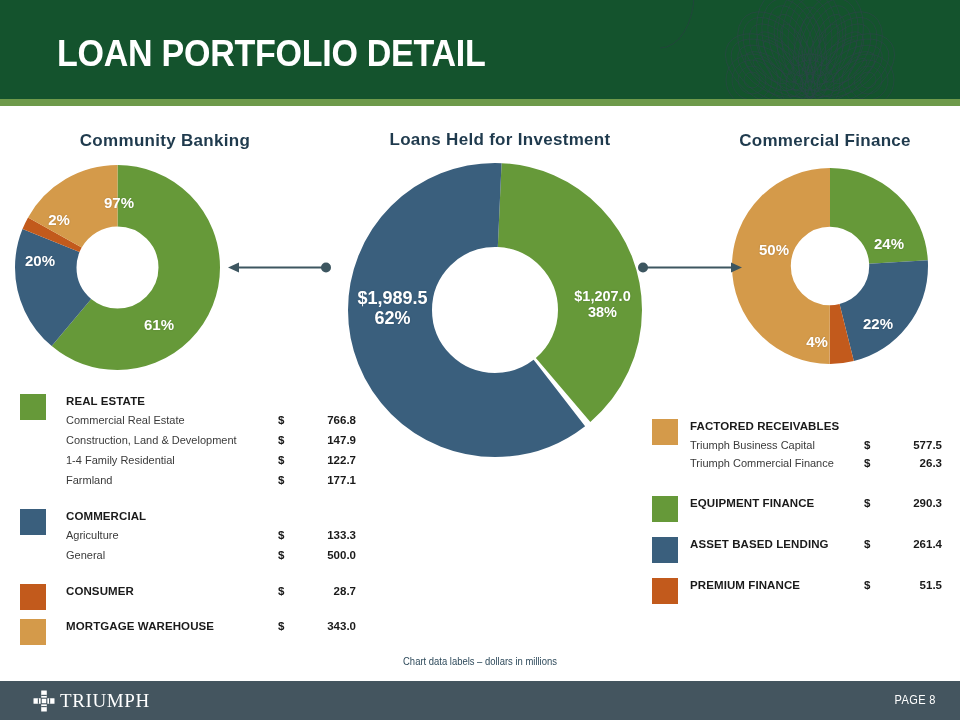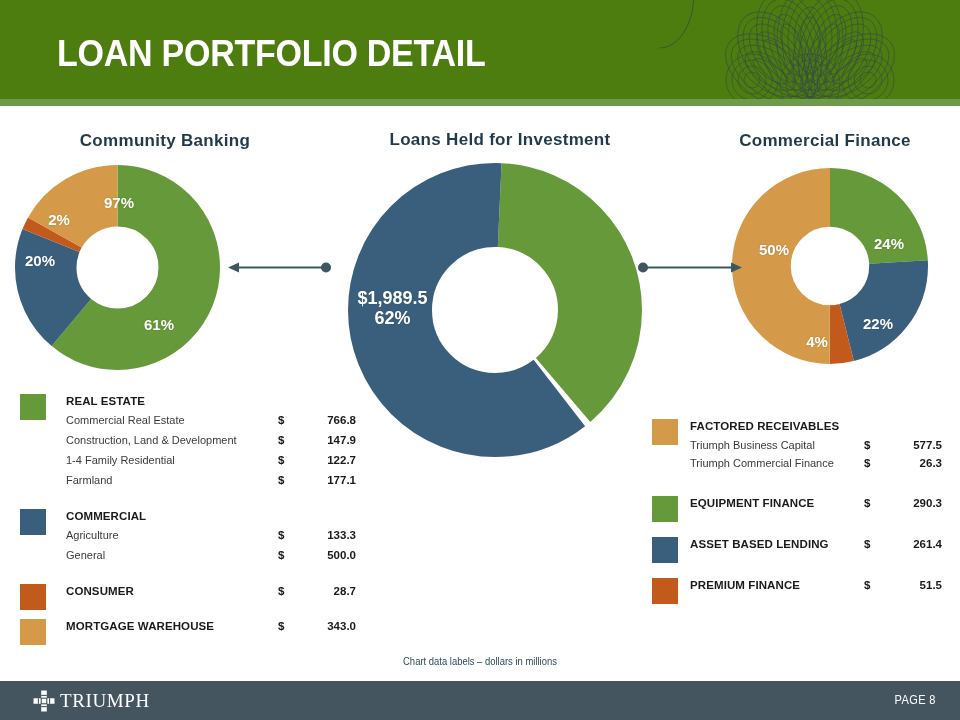--- a/index.html
+++ b/index.html
@@ -5,21 +5,21 @@
   html,body{margin:0;padding:0;}
   body{
     width:960px;height:720px;overflow:hidden;
     font-family:"Liberation Sans", sans-serif;
     background:#ffffff;
     position:relative;
   }
   
   .header{
     position:absolute;left:0;top:0;width:960px;height:99px;
-    background:#4d7c0f;overflow:hidden;
+    background:#14532d;overflow:hidden;
   }
   .header-deco{
     position:absolute;right:0px;top:-6px;width:300px;height:110px;
     opacity:.85;pointer-events:none;
   }
   .header-title{
     position:absolute;left:57px;top:33px;
     font-size:37px;font-weight:bold;color:#FFFFFF;
     letter-spacing:-0.3px;
     font-family:"Liberation Sans", sans-serif;
@@ -207,20 +207,24 @@
   <svg width="300" height="300" viewBox="0 0 100 100">
     <g transform="rotate(-90 50 50)">
 
       <circle cx="50" cy="50" r="35" fill="none" stroke="#669939" stroke-width="28" stroke-dasharray="83.56 136.35" stroke-dashoffset="-1.6"></circle>
       <circle cx="50" cy="50" r="35" fill="none" stroke="#3A5F7D" stroke-width="28" stroke-dasharray="134.75 85.16" stroke-dashoffset="-86.76"></circle>
     </g>
   </svg>
   <div class="dlabel" style="left:-5px;top:128px;width:105px;font-size:18px;">
     <span>$1,989.5</span><br>
     <span>62%</span>
+  </div>
+  <div class="dlabel" style="left:205px;top:128px;width:105px;font-size:14.5px;">
+    <span>$1,207.0</span><br>
+    <span>38%</span>
   </div>
 </div>
 
 <div class="donut" style="left:732px;top:168px;">
   <svg width="196" height="196" viewBox="0 0 100 100">
     <g transform="rotate(-90 50 50)">
 
       <circle cx="50" cy="50" r="35" fill="none" stroke="#669939" stroke-width="30" stroke-dasharray="52.78 167.13" stroke-dashoffset="0"></circle>
 
       <circle cx="50" cy="50" r="35" fill="none" stroke="#3A5F7D" stroke-width="30" stroke-dasharray="48.38 171.53" stroke-dashoffset="-52.78"></circle>

